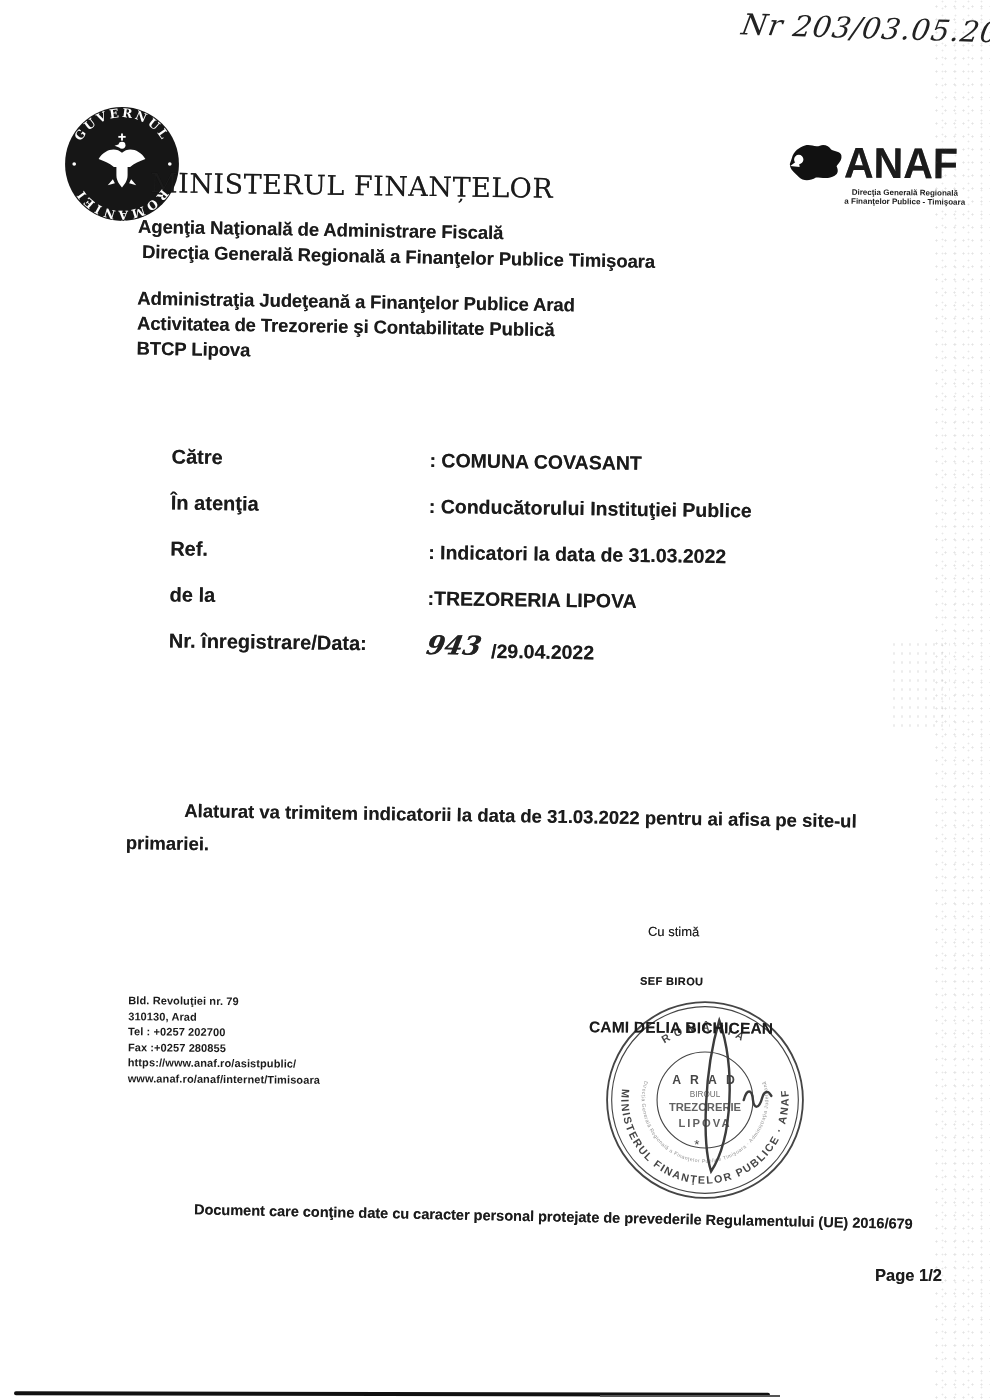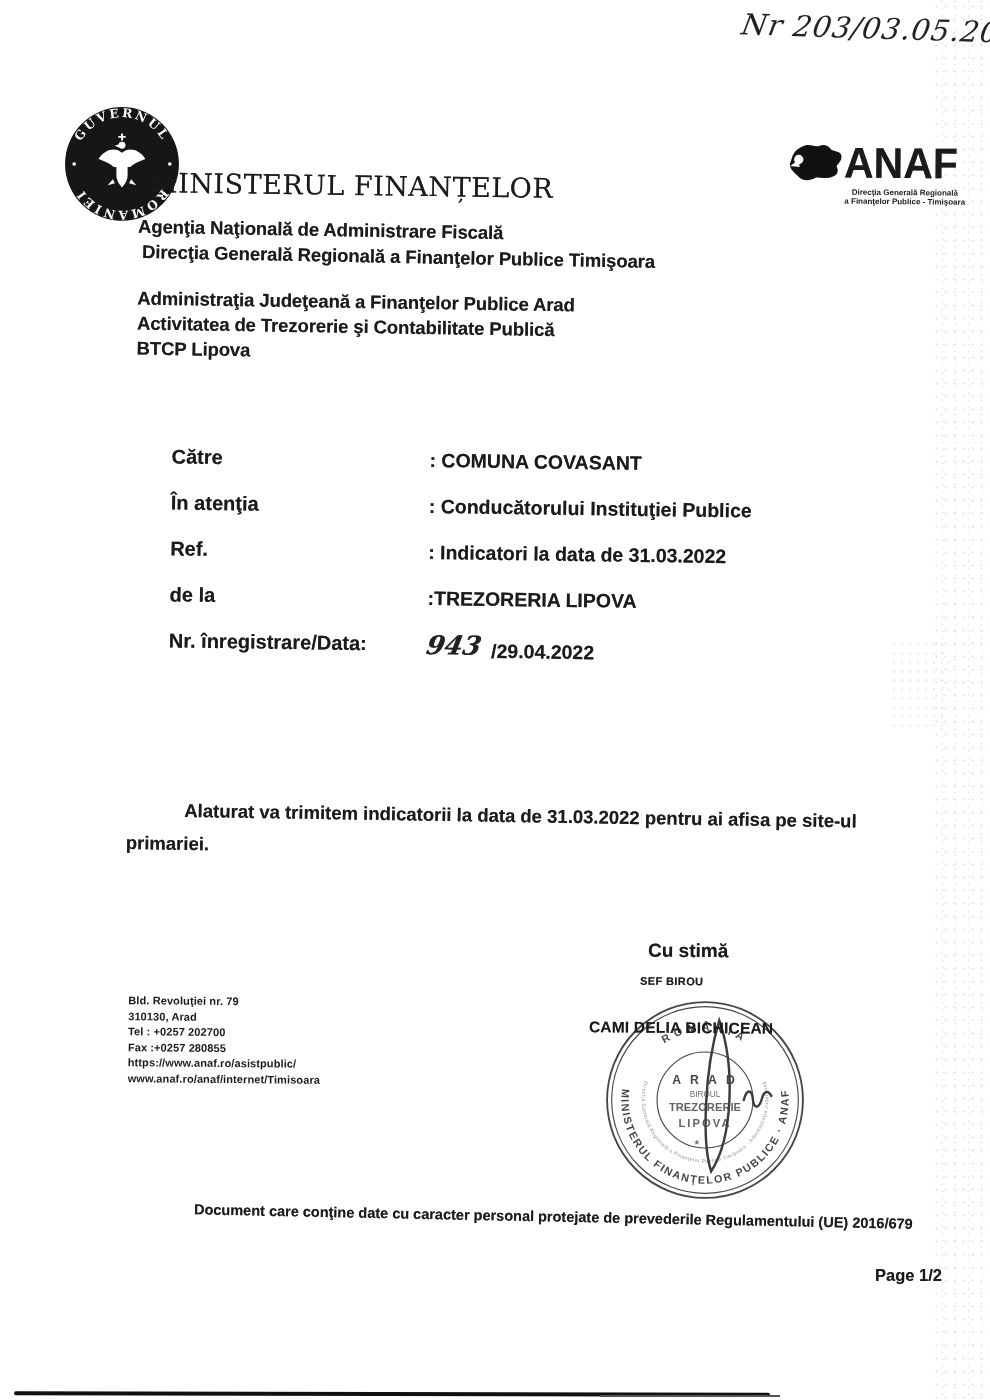--- a/index.html
+++ b/index.html
@@ -30,21 +30,21 @@
   .frow{display:flex;margin-bottom:23px;}
   .flabel{width:258px;font-weight:bold;font-size:20px;white-space:nowrap;}
   .fvalue{font-weight:bold;font-size:19.5px;white-space:nowrap;}
   .reg-number{font-family:"DejaVu Serif",serif;font-style:italic;font-size:26px;
               transform:skewX(-10deg);display:inline-block;margin-right:10px;
               position:relative;top:-3px;}
   
   .body-par{top:799px;left:126px;width:758px;font-weight:bold;font-size:18.5px;
             line-height:33px;text-indent:58px;transform:rotate(.9deg);}
   
-  .salutation{top:924px;left:648px;font-weight:bold;font-size:19px;transform:rotate(.4deg);white-space:nowrap;margin-top:16px;}
+  .salutation{top:924px;left:648px;font-weight:normal;font-size:13px;transform:rotate(.4deg);white-space:nowrap;}
   .role{top:975px;left:640px;font-weight:bold;font-size:11px;letter-spacing:.4px;transform:rotate(.6deg);white-space:nowrap;}
   .signer{top:1019px;left:589px;font-weight:bold;font-size:15.5px;letter-spacing:.2px;transform:rotate(.5deg);white-space:nowrap;z-index:3;}
   .stamp-wrap{top:998px;left:603px;width:204px;height:204px;z-index:2;}
   
   .contact{top:994px;left:128px;font-weight:bold;font-size:11px;line-height:15.5px;
            transform:rotate(.5deg);letter-spacing:.1px;}
   
   .gdpr{top:1209px;left:194px;width:760px;font-weight:bold;font-size:14.5px;
         transform:rotate(1.15deg);white-space:nowrap;}
   .pageno{top:1266px;left:875px;font-weight:bold;font-size:16.5px;white-space:nowrap;text-align:right;}

